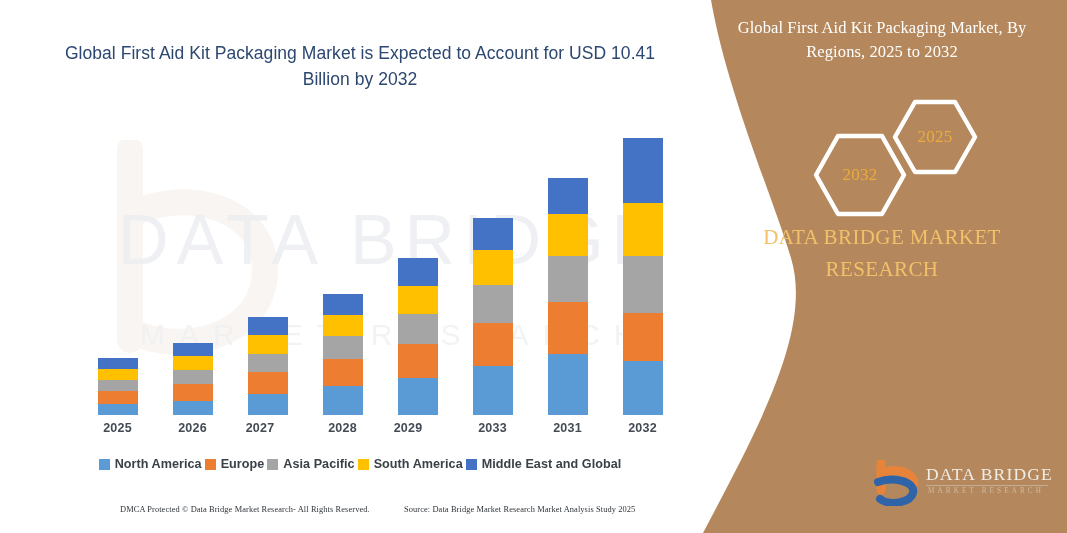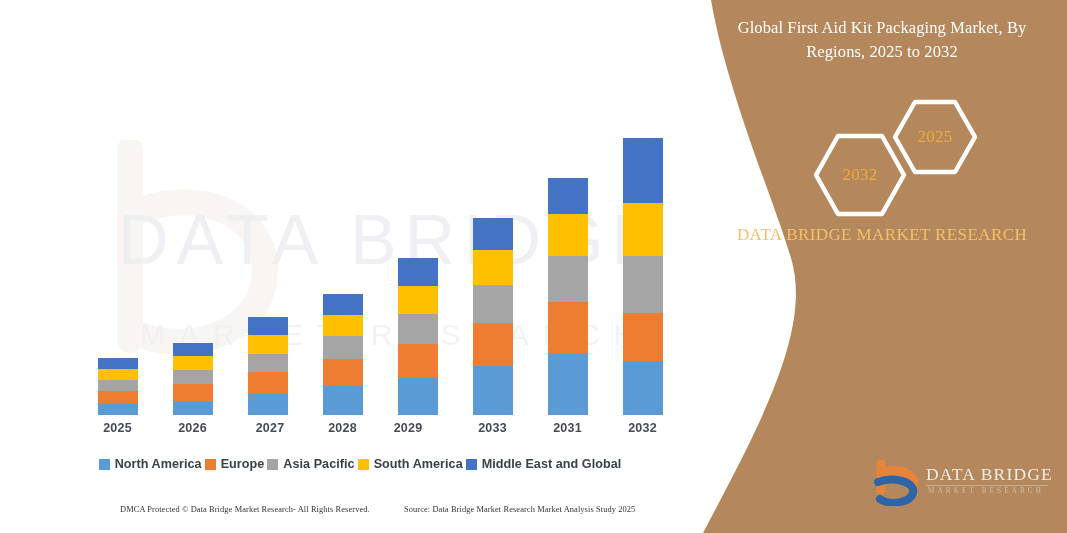--- a/index.html
+++ b/index.html
@@ -31,21 +31,21 @@
   .hex svg{position:absolute;top:0;left:0;}
   .hex span{
     position:absolute;inset:0;display:flex;align-items:center;justify-content:center;
     color:#ecab3c;font-size:17px;letter-spacing:.3px;
   }
   #hex-2025{left:205px;top:98px;width:86px;height:78px;}
   #hex-2032{left:125px;top:132px;width:96px;height:86px;}
 
   .rp-brand{
     position:absolute;left:25px;top:222px;width:340px;text-align:center;
-    color:#f3c06a;font-size:17px;line-height:1.5;letter-spacing:.4px;
+    color:#f3c06a;font-size:21px;line-height:1.5;letter-spacing:.4px;
   }
 
   
   .rp-logo{position:absolute;left:185px;top:458px;width:185px;height:52px;}
   .rp-logo .mark{position:absolute;left:0;top:2px;width:50px;height:46px;}
   .rp-logo .wordmark{
     position:absolute;left:54px;top:6px;color:#f0ece6;
     font-size:17.5px;letter-spacing:1.2px;
   }
   .rp-logo .subword{
@@ -110,20 +110,21 @@
   <div class="left-panel">
 
     <div class="watermark">
       <svg class="wm-mark" viewBox="0 0 200 230">
         <path d="M30 10 L30 200 M30 75 C90 45 165 70 165 130 C165 190 95 215 40 195" fill="none" stroke="#f4ece6" stroke-width="26" stroke-linecap="round"></path>
       </svg>
       <div class="wm-text">DATA BRIDGE</div>
       <div class="wm-sub">MARKET RESEARCH</div>
     </div>
 
+    <div class="chart-title">Global First Aid Kit Packaging Market is Expected to Account for USD 10.41 Billion by 2032</div>
 
     <div class="plot" id="plot">
         <div class="bar-group" style="left: 17.5px;">
           <div class="seg" title="North America 2025: 0.41" style="height: 10.9097px; background: rgb(91, 155, 213);"></div>
           <div class="seg" title="Europe 2025: 0.49" style="height: 13.0384px; background: rgb(237, 125, 49);"></div>
           <div class="seg" title="Asia Pacific 2025: 0.41" style="height: 10.9097px; background: rgb(165, 165, 165);"></div>
           <div class="seg" title="South America 2025: 0.41" style="height: 10.9097px; background: rgb(255, 192, 0);"></div>
           <div class="seg" title="Middle East and Africa 2025: 0.42" style="height: 11.1758px; background: rgb(68, 114, 196);"></div>
         </div>
         <div class="bar-group" style="left: 92.5px;">
@@ -173,21 +174,21 @@
           <div class="seg" title="Europe 2032: 1.8" style="height: 47.8963px; background: rgb(237, 125, 49);"></div>
           <div class="seg" title="Asia Pacific 2032: 2.14" style="height: 56.9433px; background: rgb(165, 165, 165);"></div>
           <div class="seg" title="South America 2032: 1.99" style="height: 52.952px; background: rgb(255, 192, 0);"></div>
           <div class="seg" title="Middle East and Africa 2032: 2.45" style="height: 65.1921px; background: rgb(68, 114, 196);"></div>
         </div>
       </div>
 
     <div class="axis-labels" id="axis-labels">
         <div class="axis-label" style="left: 7.5px;">2025</div>
         <div class="axis-label" style="left: 82.5px; text-align: center;">2026</div>
-        <div class="axis-label" style="left: 160px;">2027</div>
+        <div class="axis-label" style="left: 150px;">2027</div>
         <div class="axis-label" style="left: 232.5px;">2028</div>
         <div class="axis-label" style="left: 298px;">2029</div>
         <div class="axis-label" style="left: 382.5px;">2033</div>
         <div class="axis-label" style="left: 457.5px;">2031</div>
         <div class="axis-label" style="left: 532.5px;">2032</div>
       </div>
 
     <div class="legend" id="legend">
         <div class="legend-item">
           <span class="legend-swatch" style="background: rgb(91, 155, 213);"></span>

